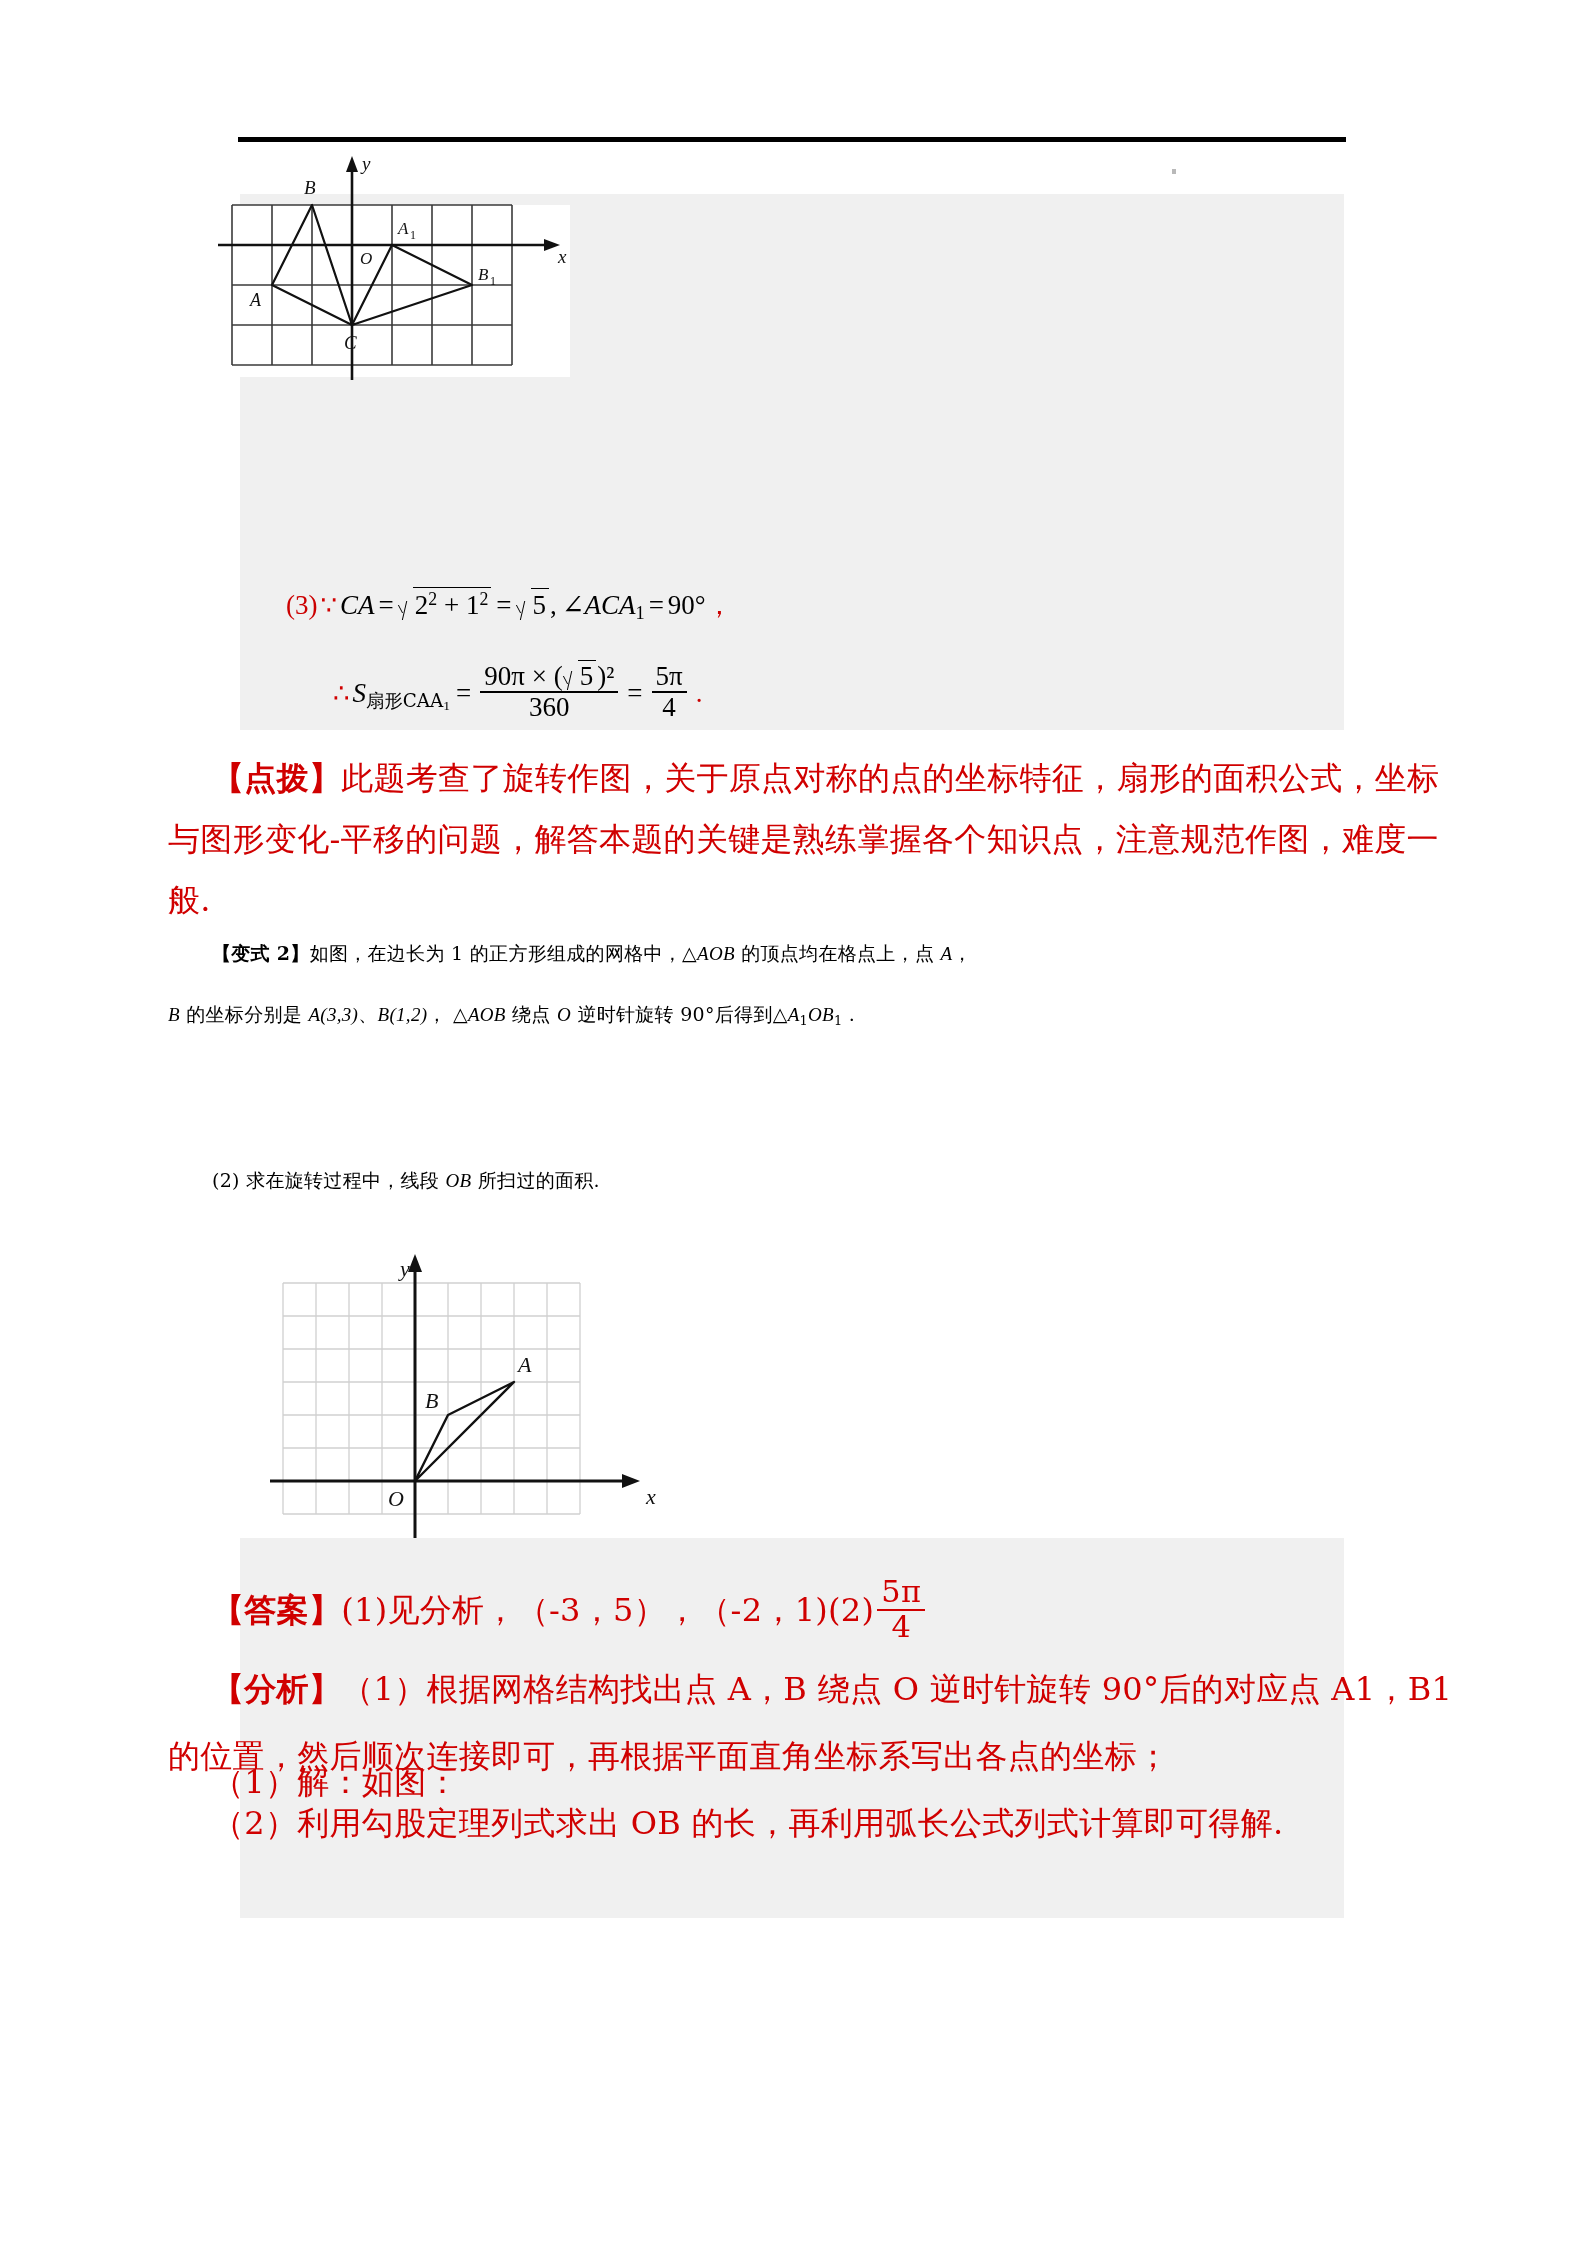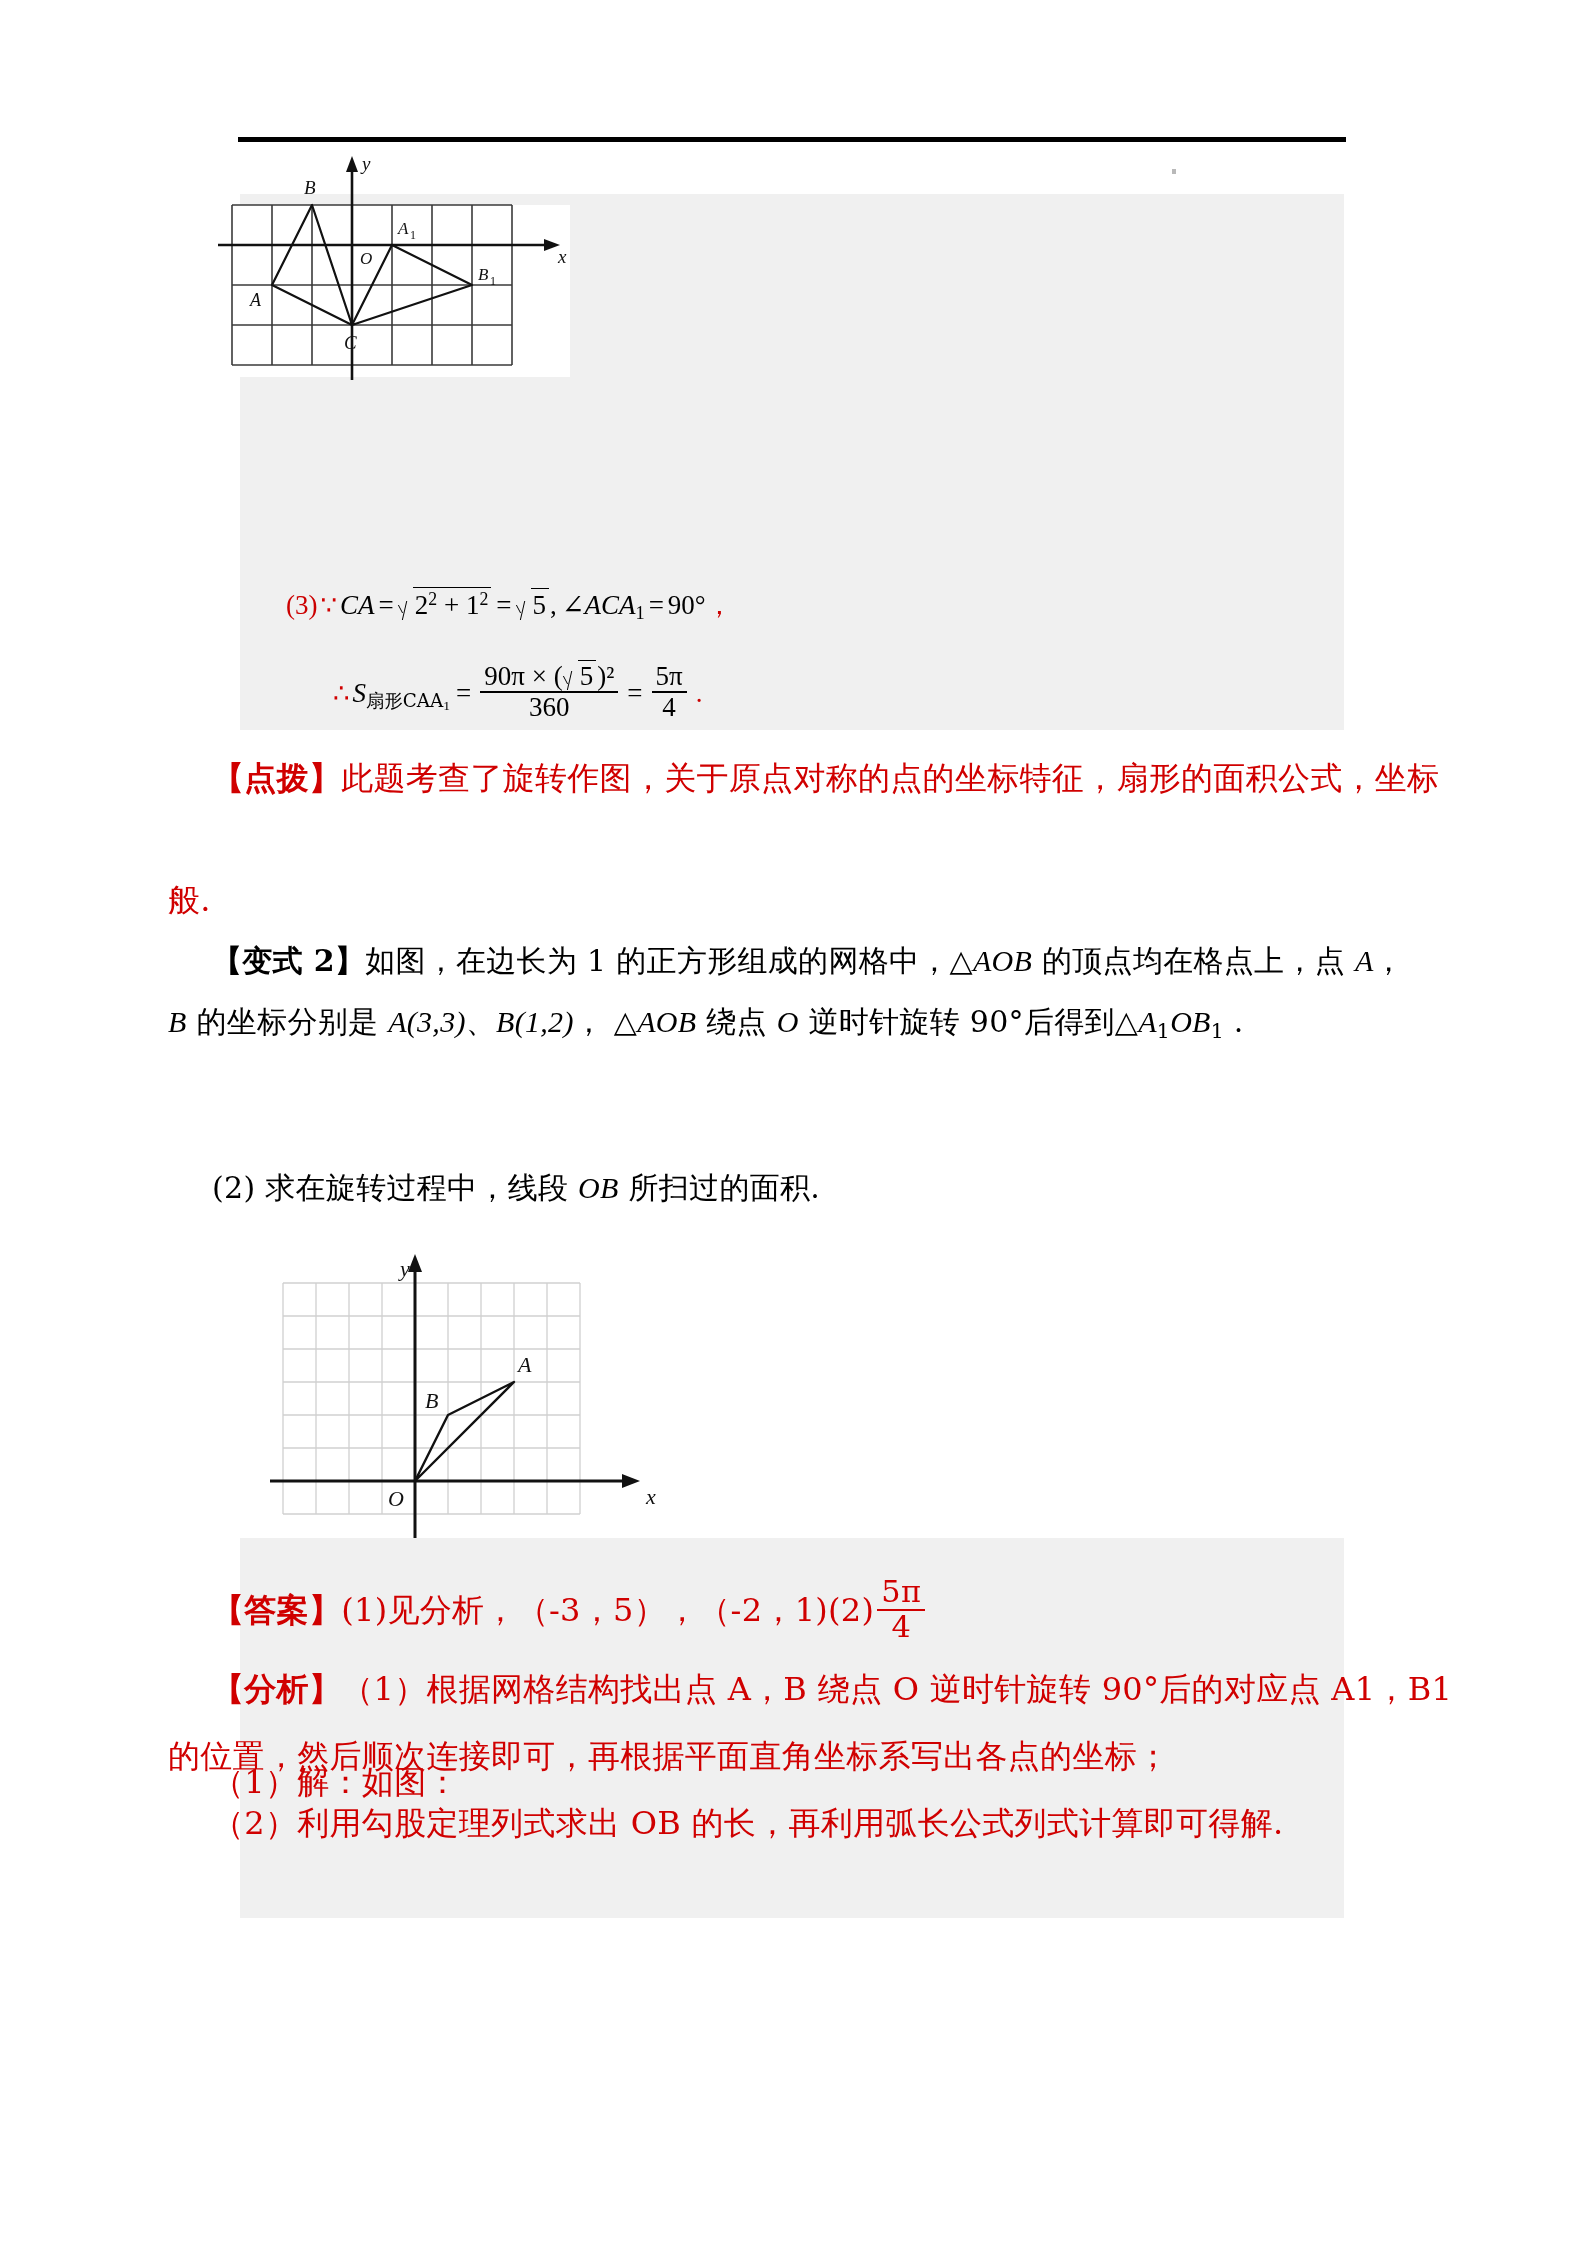--- a/index.html
+++ b/index.html
@@ -61,21 +61,21 @@
   .txt {
     position: absolute;
     white-space: nowrap;
     font-family: "Liberation Serif", "DejaVu Serif", serif;
   }
   .cn    { font-family: "DejaVu Serif", "Liberation Serif", serif; }
   .red   { color: #cc0000; }
   .black { color: #000000; }
 
   .body-cn {
-    font-size: 30px;
+    font-size: 19px;
     letter-spacing: 0.3px;
   }
   .body-red {
     font-size: 32px;
     color: #d00000;
     letter-spacing: 0.3px;
   }
 
   .mi { font-style: italic; font-family: "Liberation Serif", "DejaVu Serif", serif; }
   .sub { font-size: 0.68em; vertical-align: -0.28em; }
@@ -192,20 +192,21 @@
     <span class="red">(3)</span><span class="because">∵</span><span class="mi">CA</span><span style="padding:0 4px;">=</span><span class="sqrt"><span class="radicand">2<span class="sup">2</span> + 1<span class="sup">2</span></span></span><span style="padding:0 4px;">=</span><span class="sqrt"><span class="radicand">5</span></span><span>,</span><span style="padding-left:5px;"></span><span class="mi">∠ACA</span><span class="sub">1</span><span style="padding:0 4px;">=</span><span>90°</span><span class="red">，</span>
   </div>
 
   <div class="txt black" style="left:330px; top:660px; font-size:27px;">
     <span class="therefore">∴</span><span class="mi">S</span><span class="sub cn">扇形CAA</span><span style="font-size:0.5em; vertical-align:-0.55em;">1</span><span style="padding:0 6px;">=</span><span class="frac"><span class="num"><span>90π × (</span><span class="sqrt"><span class="radicand">5</span></span><span>)²</span></span><span class="den">360</span></span><span style="padding:0 6px;">=</span><span class="frac"><span class="num">5π</span><span class="den">4</span></span><span class="red" style="padding-left:6px;">.</span>
   </div>
 
   <div class="txt cn body-red" style="left:212px; top:757px;">
     <span class="cn" style="font-weight:bold;">【点拨】</span><span>此题考查了旋转作图，关于原点对称的点的坐标特征，扇形的面积公式，坐标</span>
   </div>
+  <div class="txt cn body-red" style="left:168px; top:818px;">与图形变化-平移的问题，解答本题的关键是熟练掌握各个知识点，注意规范作图，难度一</div>
   <div class="txt cn body-red" style="left:168px; top:879px;">般.</div>
 
   <div class="txt cn body-cn" style="left:212px; top:941px;">
     <span style="font-weight:bold;">【变式 2】</span><span>如图，在边长为 1 的正方形组成的网格中，△</span><span class="mi">AOB</span><span> 的顶点均在格点上，点 </span><span class="mi">A</span><span>，</span>
   </div>
 
   <div class="txt cn body-cn" style="left:168px; top:1002px;">
     <span class="mi">B</span><span> 的坐标分别是 </span><span class="mi">A</span><span class="mi">(3,3)</span><span>、</span><span class="mi">B</span><span class="mi">(1,2)</span><span>，  △</span><span class="mi">AOB</span><span> 绕点 </span><span class="mi">O</span><span> 逆时针旋转 90°后得到△</span><span class="mi">A</span><span class="sub">1</span><span class="mi">OB</span><span class="sub">1</span><span> .</span>
   </div>
 

